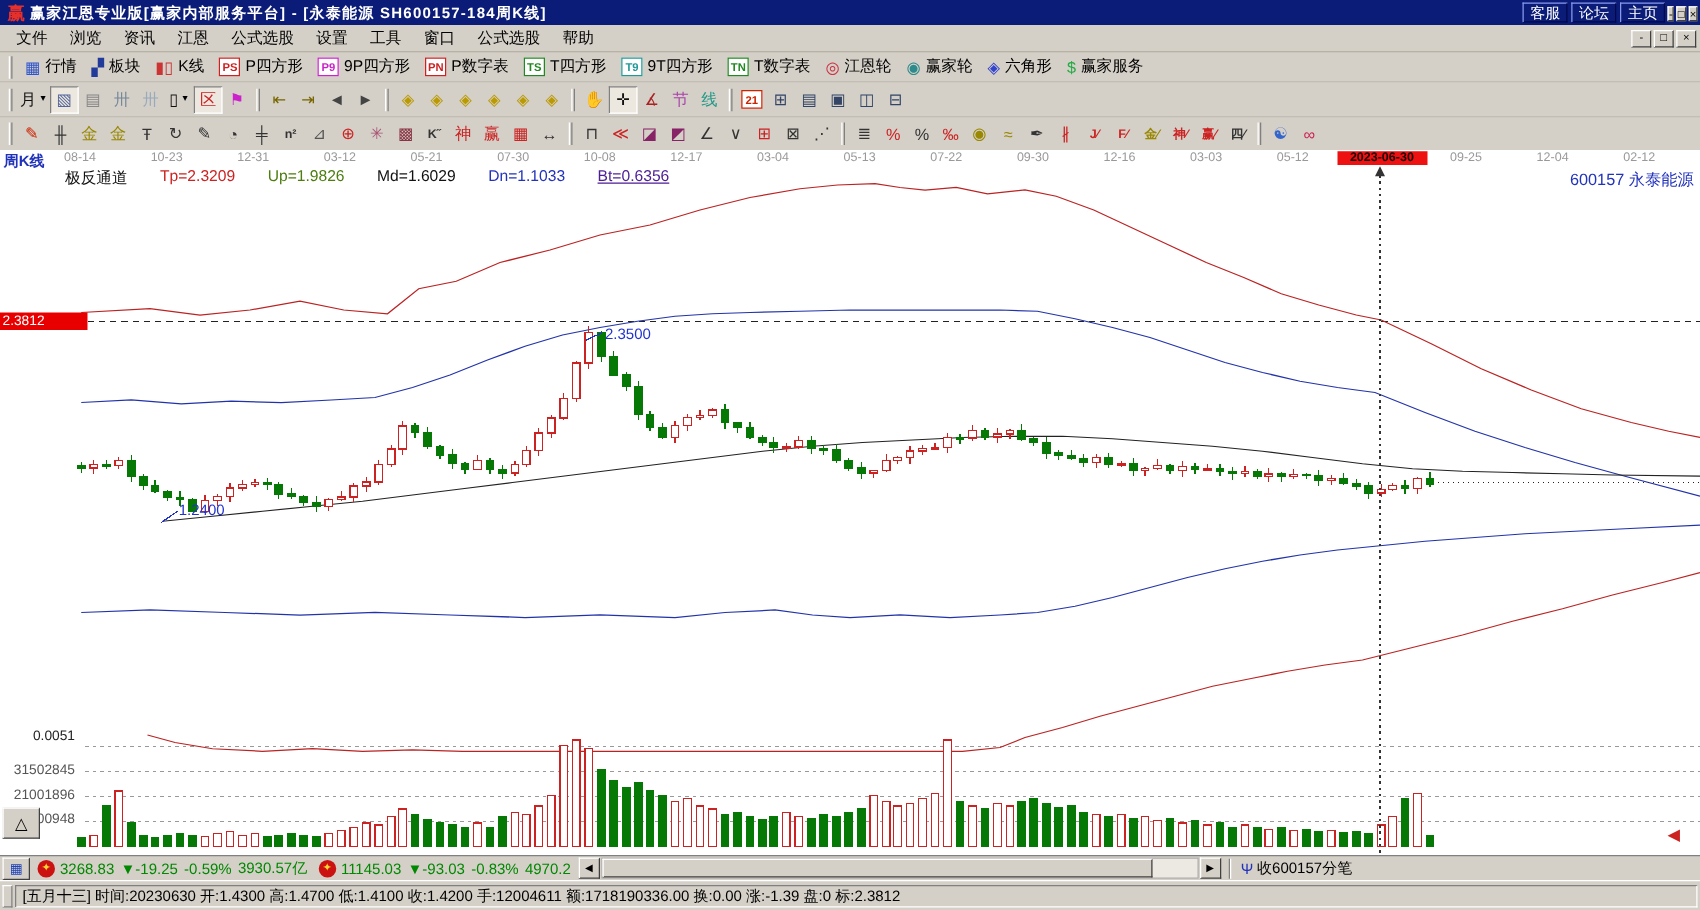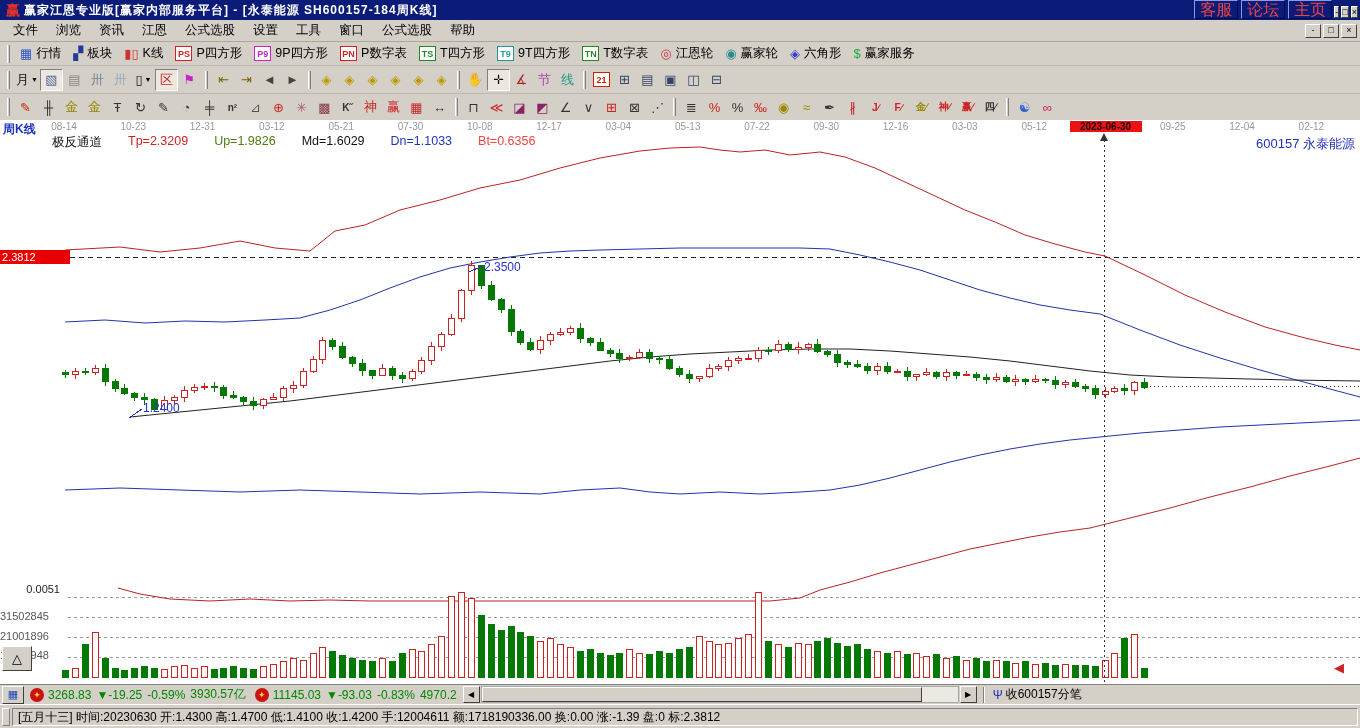--- a/index.html
+++ b/index.html
@@ -4,21 +4,21 @@
 <style>
   *{box-sizing:border-box;margin:0;padding:0}
   html,body{background:#9aa0a8}
   .win{width:1360px;height:728px;display:flex;flex-direction:column;background:#d4d0c8;
        font-family:"Liberation Sans","DejaVu Sans",sans-serif;position:relative;overflow:hidden}
   
   .titlebar{height:20px;background:#0b1c78;color:#fff;display:flex;align-items:center;padding:0 2px;flex:0 0 20px}
   .tlogo{color:#e8302a;font-weight:bold;font-size:14px;margin:0 4px;line-height:18px}
   .ttext{font-size:12px;font-weight:bold;letter-spacing:1px;white-space:nowrap}
   .tspacer{flex:1}
-  .tlink{border:1px solid;border-color:#8899ee #02094a #02094a #8899ee;color:#ef4444;font-size:16px;
+  .tlink{border:1px solid;border-color:#8899ee #02094a #02094a #8899ee;color:#ffffff;font-size:12px;
          padding:0 5px;margin-left:3px;height:16px;line-height:14px;cursor:default}
   .wbtn{width:16px;height:14px;background:#d4d0c8;border:1px solid;border-color:#fff #404040 #404040 #fff;
         font-size:9px;line-height:11px;text-align:center;margin-left:2px;color:#000}
   
   .menubar{height:22px;display:flex;align-items:center;background:#d4d0c8;border-bottom:1px solid #aca899;flex:0 0 22px;padding-left:4px}
   .mi{font-size:12.5px;padding:2px 9px;color:#000}
   .menuspacer{flex:1}
   
   .tb{display:flex;align-items:center;background:#d4d0c8;padding-left:3px}
   .tb1{height:24px;flex:0 0 24px;border-bottom:1px solid #bcb8b0}
@@ -37,21 +37,21 @@
   
   .chart{position:relative;flex:1;background:#fff;overflow:hidden}
   .csvg{position:absolute;left:0;top:0}
   .dlabel{position:absolute;top:1px;width:68px;text-align:center;font-size:10px;color:#999}
   .dlabel.dred{background:#ee1111;color:#1a0000;width:72px;font-weight:bold}
   .panelabel{position:absolute;left:3px;top:1px;color:#2233bb;font-weight:bold;font-size:12px;background:#fff;padding-right:3px}
   .indrow{position:absolute;left:52px;top:14px;display:flex;gap:26px;font-size:12.5px;background:transparent}
   .symlabel{position:absolute;right:5px;top:15px;color:#2233bb;font-size:13px}
   .ptag{position:absolute;left:0;top:130px;width:70px;height:14px;background:#e80000;color:#fff;
         font-size:11px;line-height:14px;padding-left:2px}
-  .vlabel{position:absolute;left:0;width:60px;font-size:11px;color:#555}
+  .vlabel{position:absolute;left:0;width:60px;text-align:right;font-size:11px;color:#555}
   .vlabel0{position:absolute;left:0;width:60px;text-align:right;font-size:11px;color:#222}
   .ann{position:absolute;font-size:12px}
   .tribtn{position:absolute;left:2px;top:526px;width:30px;height:25px;background:#d4d0c8;
           border:1px solid;border-color:#fff #404040 #404040 #fff;font-size:13px;text-align:center;line-height:23px}
   .redmark{position:absolute;left:1334px;top:540px;color:#cc2222;font-size:13px}
   
   .qrow{height:20px;flex:0 0 20px;display:flex;align-items:center;background:#d4d0c8;border-top:1px solid #808080;font-size:12px}
   .qbtn{width:22px;height:18px;border:1px solid;border-color:#fff #404040 #404040 #fff;display:flex;
         align-items:center;justify-content:center;font-size:11px;color:#2244bb;margin:0 2px}
   .badge{width:14px;height:14px;border-radius:50%;background:#cc1111;color:#ffd633;font-size:9px;
@@ -770,21 +770,21 @@
         <span class="dlabel" style="left: 1277.4px;">02-12</span>
       </div>
     <div class="panelabel">周K线</div>
     <div class="indrow">
       <span style="color:#111">极反通道</span>
       <span id="indfields" style="display:flex;gap:26px">
           <span style="color: rgb(204, 34, 34);">Tp=2.3209</span>
           <span style="color: #4d7c0f;">Up=1.9826</span>
           <span style="color: rgb(17, 17, 17);">Md=1.6029</span>
           <span style="color: rgb(34, 51, 187);">Dn=1.1033</span>
-          <span style="color: #ef4444;">Bt=0.6356</span>
+          <span style="color: #4c1d95; text-decoration: underline;">Bt=0.6356</span>
         </span>
     </div>
     <div class="symlabel">600157 永泰能源</div>
     <div class="ptag">2.3812</div>
     <div class="vlabel0" style="top:463px">0.0051</div>
     <div id="vollabels">
         <div class="vlabel" style="top: 490px;">31502845</div>
         <div class="vlabel" style="top: 510px;">21001896</div>
         <div class="vlabel" style="top: 529px;">10500948</div>
       </div>

